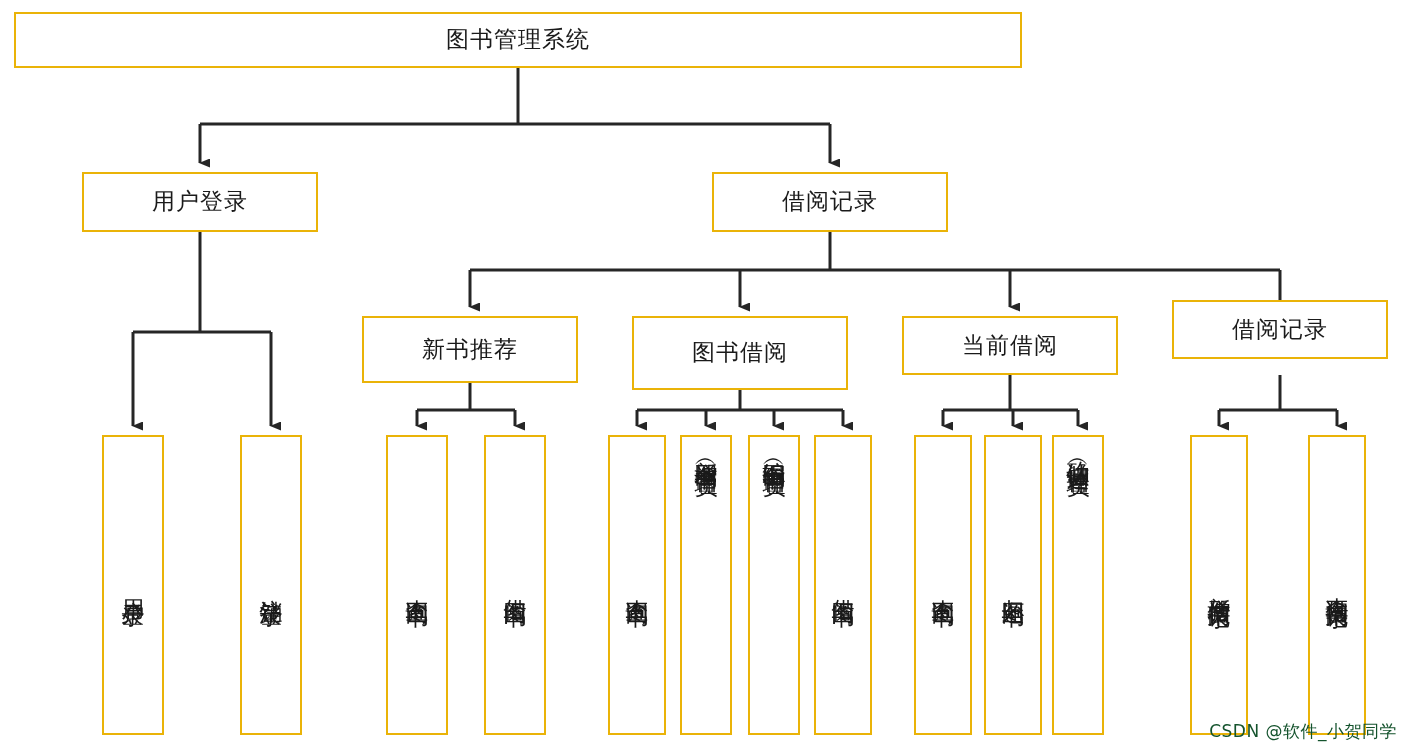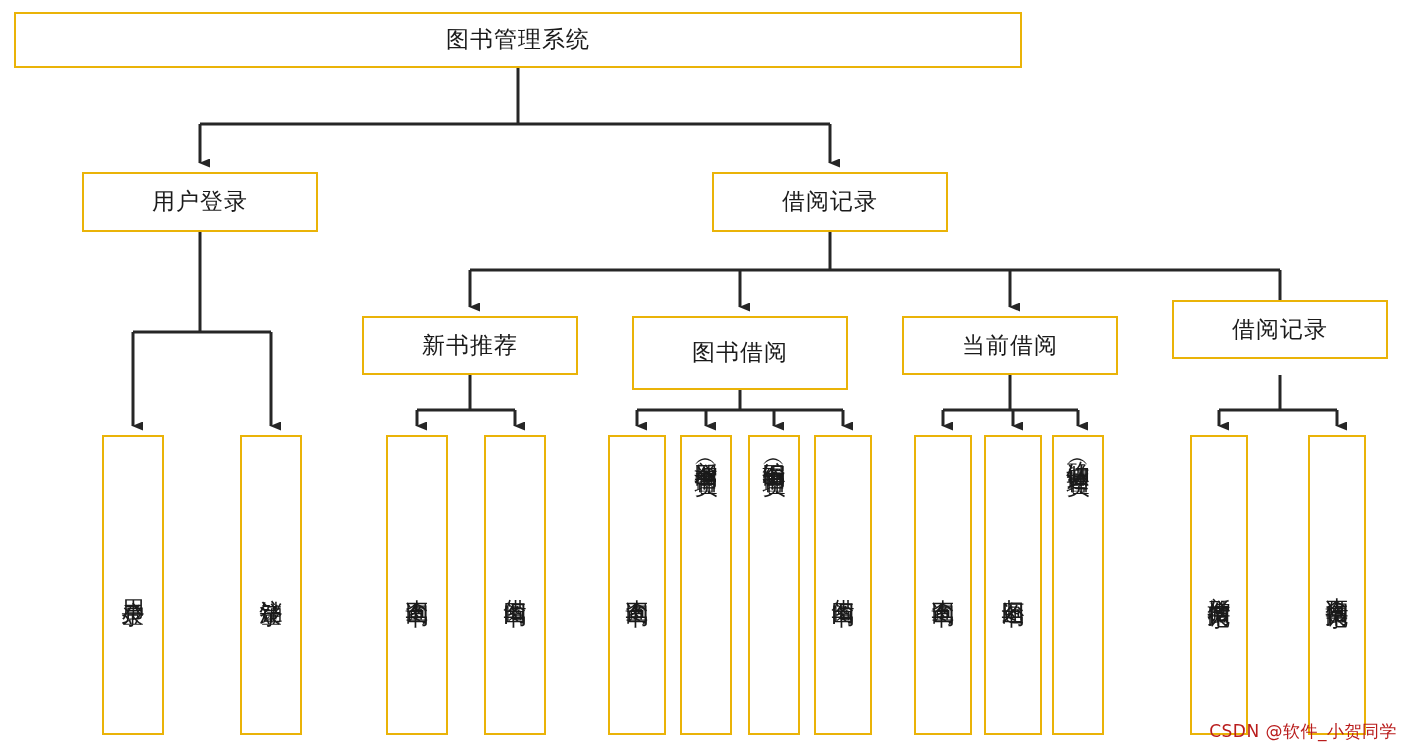--- a/index.html
+++ b/index.html
@@ -56,21 +56,21 @@
   }
   .node-label {
     display: block;
     white-space: nowrap;
   }
   .watermark {
     position: absolute;
     right: 8px;
     bottom: 4px;
     font-size: 17px;
-    color: #b91c1c;
+    color: #14532d;
     letter-spacing: 0.5px;
     white-space: nowrap;
     user-select: none;
   }
 </style>
 </head>
 <body>
 
 <div id="diagram-root">
 
@@ -143,21 +143,21 @@
     <span class="node-label">图书管理系统</span>
   </div>
 
   <div class="node-box horizontal" style="left:82px; top:172px; width:236px; height:60px;">
     <span class="node-label">用户登录</span>
   </div>
   <div class="node-box horizontal" style="left:712px; top:172px; width:236px; height:60px;">
     <span class="node-label">借阅记录</span>
   </div>
 
-  <div class="node-box horizontal" style="left:362px; top:316px; width:216px; height:59px;">
+  <div class="node-box horizontal" style="left:362px; top:316px; width:216px; height:67px;">
     <span class="node-label">新书推荐</span>
   </div>
   <div class="node-box horizontal" style="left:632px; top:316px; width:216px; height:74px;">
     <span class="node-label">图书借阅</span>
   </div>
   <div class="node-box horizontal" style="left:902px; top:316px; width:216px; height:59px;">
     <span class="node-label">当前借阅</span>
   </div>
   <div class="node-box horizontal" style="left:1172px; top:300px; width:216px; height:59px;">
     <span class="node-label">借阅记录</span>

